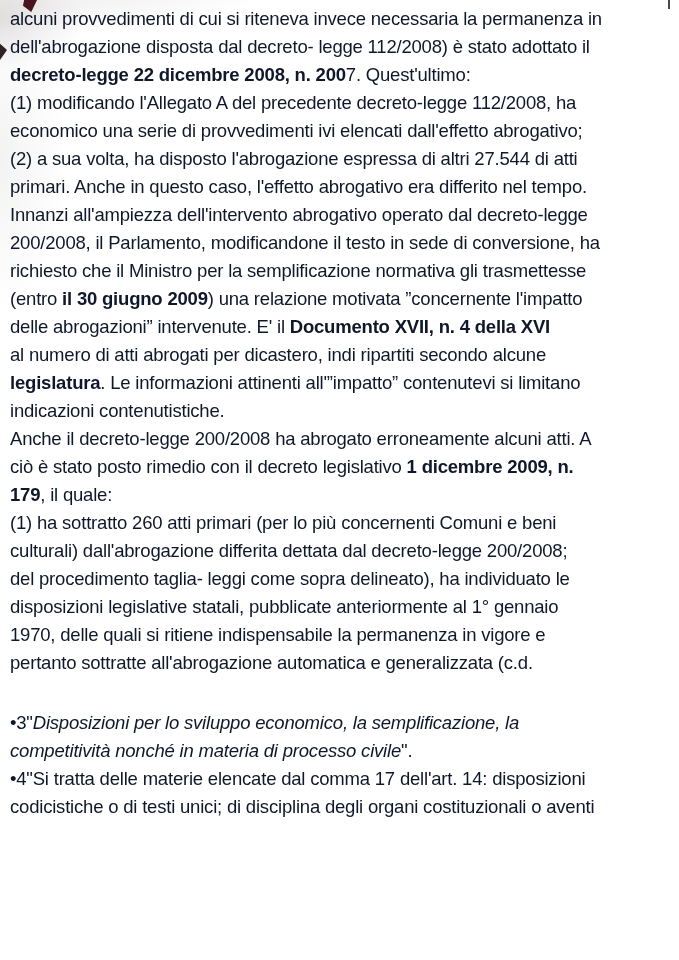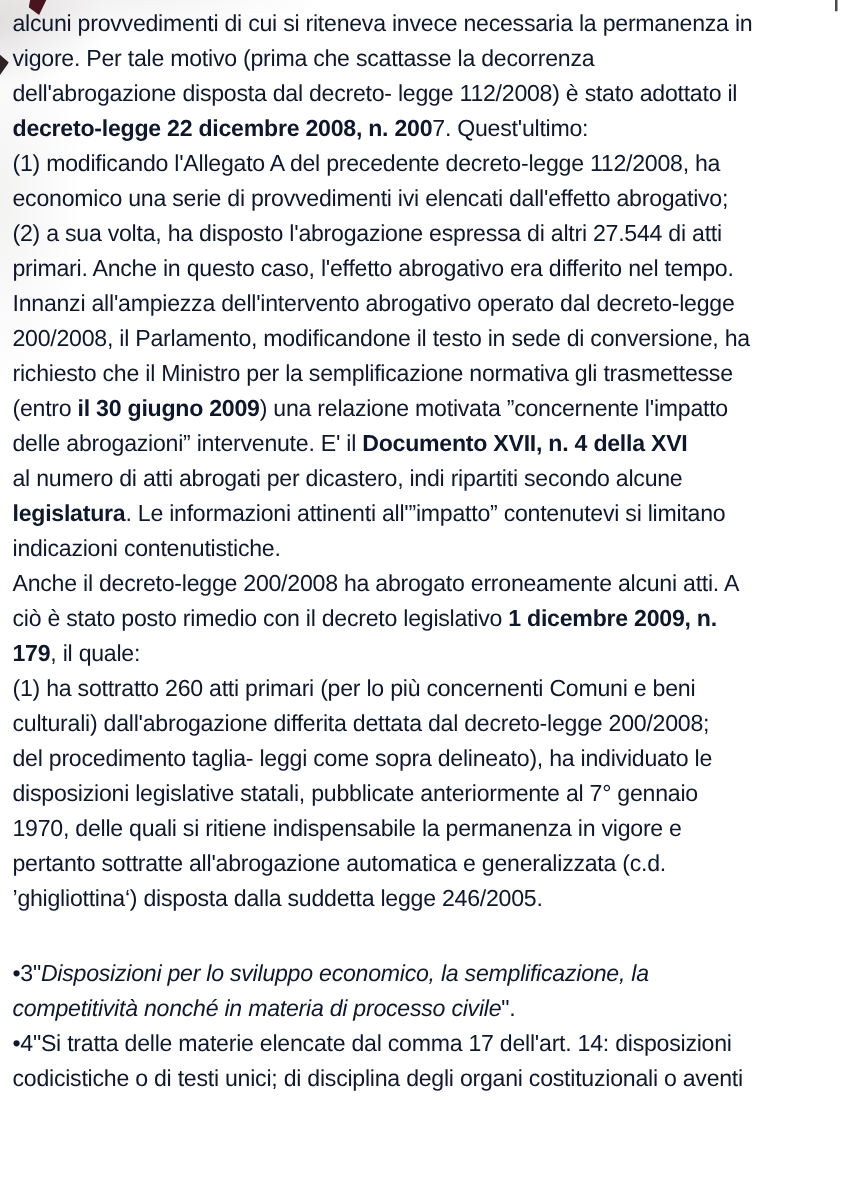--- a/index.html
+++ b/index.html
@@ -67,42 +67,40 @@
 </style>
 </head>
 <body>
 
 <div class="smudge-top-left"></div>
 <div class="speck-left"></div>
 <div class="line-top-right"></div>
 
 <div class="doc" id="doc">
     <div class="line"><span class="seg">alcuni provvedimenti di cui si riteneva invece necessaria la permanenza in</span></div>
-    <div class="line"><span class="seg">vigore. Per tale motivo (prima che scattasse la decorrenza</span></div>
     <div class="line"><span class="seg">dell'abrogazione disposta dal decreto- legge 112/2008) è stato adottato il</span></div>
     <div class="line"><span class="seg b">decreto-legge 22 dicembre 2008, n. 200</span><span class="seg">7. Quest'ultimo:</span></div>
     <div class="line"><span class="seg">(1) modificando l'Allegato A del precedente decreto-legge 112/2008, ha</span></div>
     <div class="line"><span class="seg">economico una serie di provvedimenti ivi elencati dall'effetto abrogativo;</span></div>
     <div class="line"><span class="seg">(2) a sua volta, ha disposto l'abrogazione espressa di altri 27.544 di atti</span></div>
     <div class="line"><span class="seg">primari. Anche in questo caso, l'effetto abrogativo era differito nel tempo.</span></div>
     <div class="line"><span class="seg">Innanzi all'ampiezza dell'intervento abrogativo operato dal decreto-legge</span></div>
     <div class="line"><span class="seg">200/2008, il Parlamento, modificandone il testo in sede di conversione, ha</span></div>
     <div class="line"><span class="seg">richiesto che il Ministro per la semplificazione normativa gli trasmettesse</span></div>
     <div class="line"><span class="seg">(entro </span><span class="seg b">il 30 giugno 2009</span><span class="seg">) una relazione motivata ”concernente l'impatto</span></div>
     <div class="line"><span class="seg">delle abrogazioni” intervenute. E' il </span><span class="seg b">Documento XVII, n. 4 della XVI</span></div>
     <div class="line"><span class="seg">al numero di atti abrogati per dicastero, indi ripartiti secondo alcune</span></div>
     <div class="line"><span class="seg b">legislatura</span><span class="seg">. Le informazioni attinenti all'”impatto” contenutevi si limitano</span></div>
     <div class="line"><span class="seg">indicazioni contenutistiche.</span></div>
     <div class="line"><span class="seg">Anche il decreto-legge 200/2008 ha abrogato erroneamente alcuni atti. A</span></div>
     <div class="line"><span class="seg">ciò è stato posto rimedio con il decreto legislativo </span><span class="seg b">1 dicembre 2009, n.</span></div>
     <div class="line"><span class="seg b">179</span><span class="seg">, il quale:</span></div>
     <div class="line"><span class="seg">(1) ha sottratto 260 atti primari (per lo più concernenti Comuni e beni</span></div>
     <div class="line"><span class="seg">culturali) dall'abrogazione differita dettata dal decreto-legge 200/2008;</span></div>
     <div class="line"><span class="seg">del procedimento taglia- leggi come sopra delineato), ha individuato le</span></div>
-    <div class="line"><span class="seg">disposizioni legislative statali, pubblicate anteriormente al 7° gennaio</span></div>
+    <div class="line"><span class="seg">disposizioni legislative statali, pubblicate anteriormente al 1° gennaio</span></div>
     <div class="line"><span class="seg">1970, delle quali si ritiene indispensabile la permanenza in vigore e</span></div>
     <div class="line"><span class="seg">pertanto sottratte all'abrogazione automatica e generalizzata (c.d.</span></div>
-    <div class="line"><span class="seg">’ghigliottina‘) disposta dalla suddetta legge 246/2005.</span></div>
     <div class="line" style="margin-top: 32px;"><span class="seg">•3"</span><span class="seg i">Disposizioni per lo sviluppo economico, la semplificazione, la</span></div>
     <div class="line"><span class="seg i">competitività nonché in materia di processo civile</span><span class="seg">".</span></div>
     <div class="line"><span class="seg">•4"Si tratta delle materie elencate dal comma 17 dell'art. 14: disposizioni</span></div>
     <div class="line"><span class="seg">codicistiche o di testi unici; di disciplina degli organi costituzionali o aventi</span></div>
   </div>
 
 </body></html>

